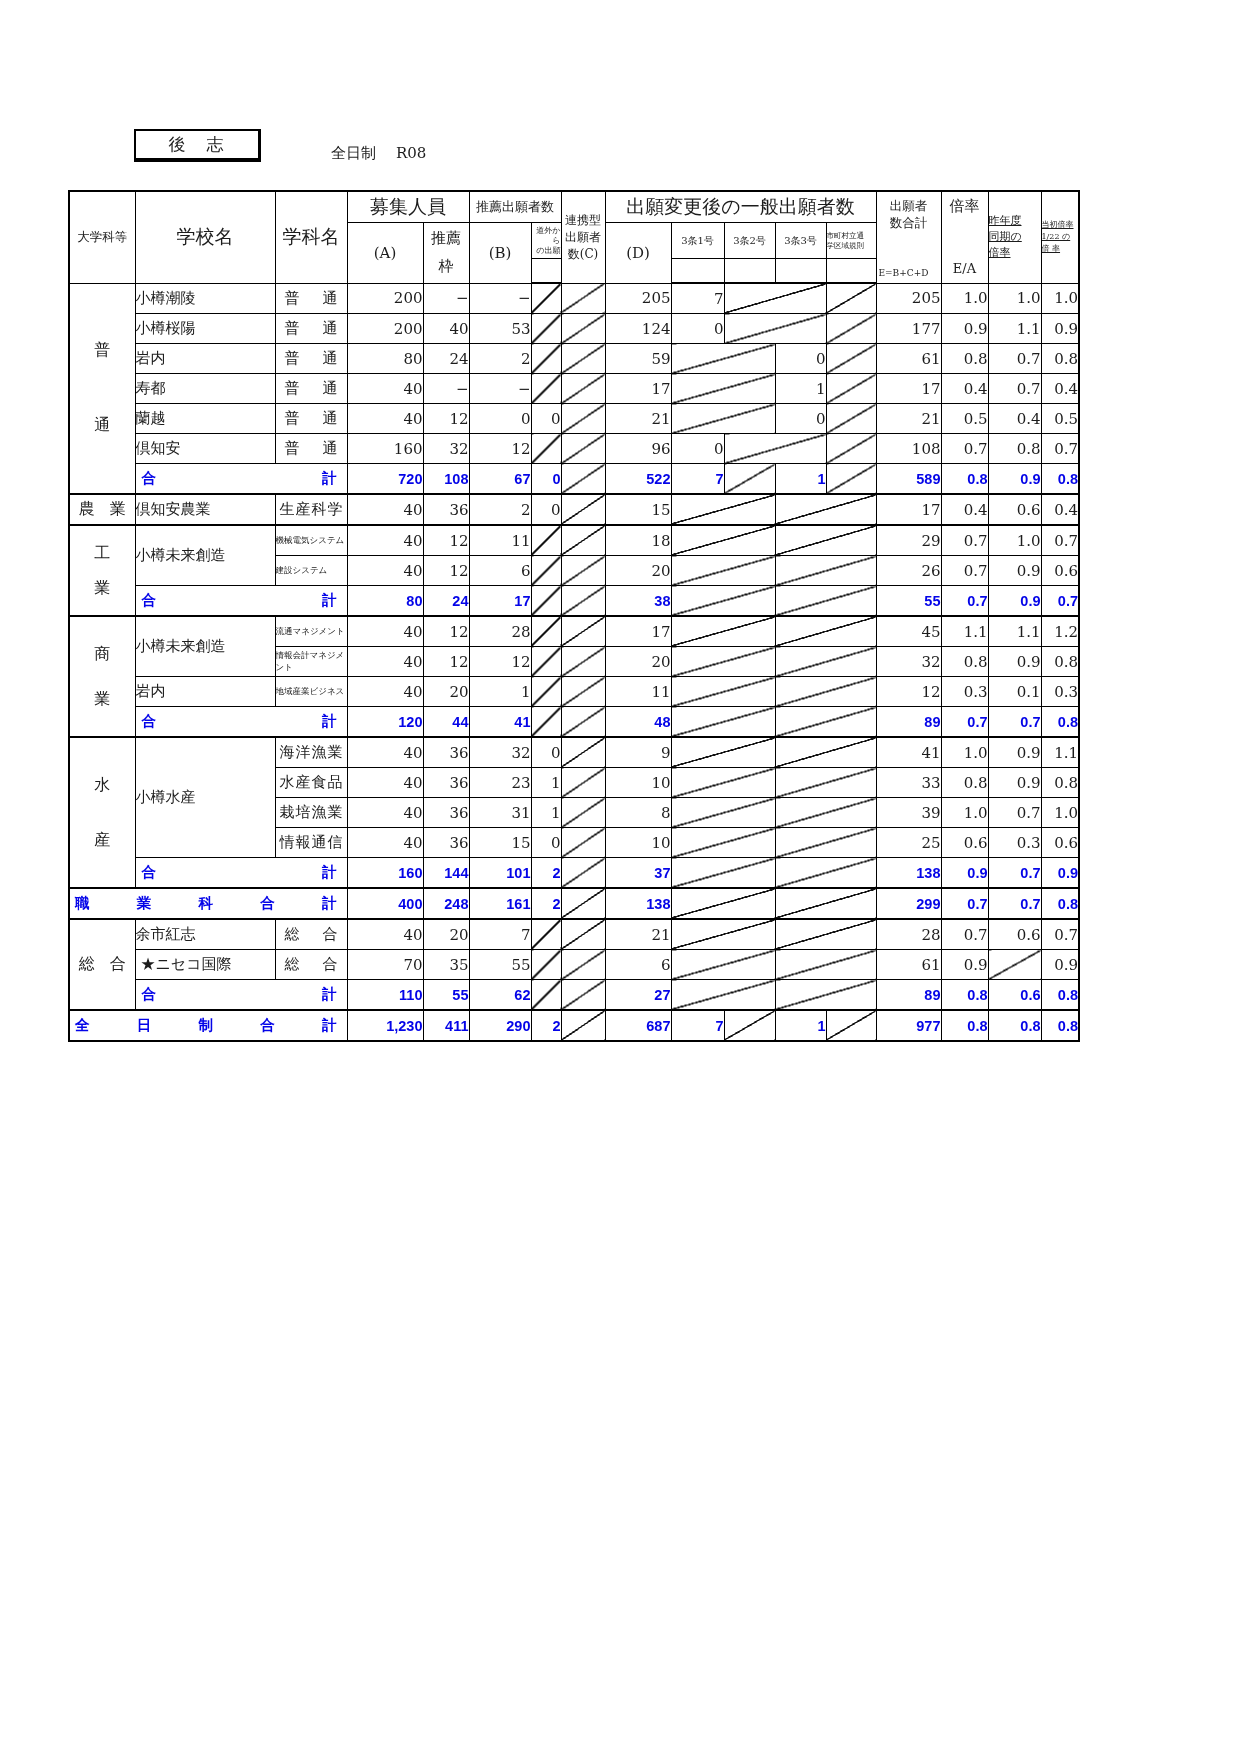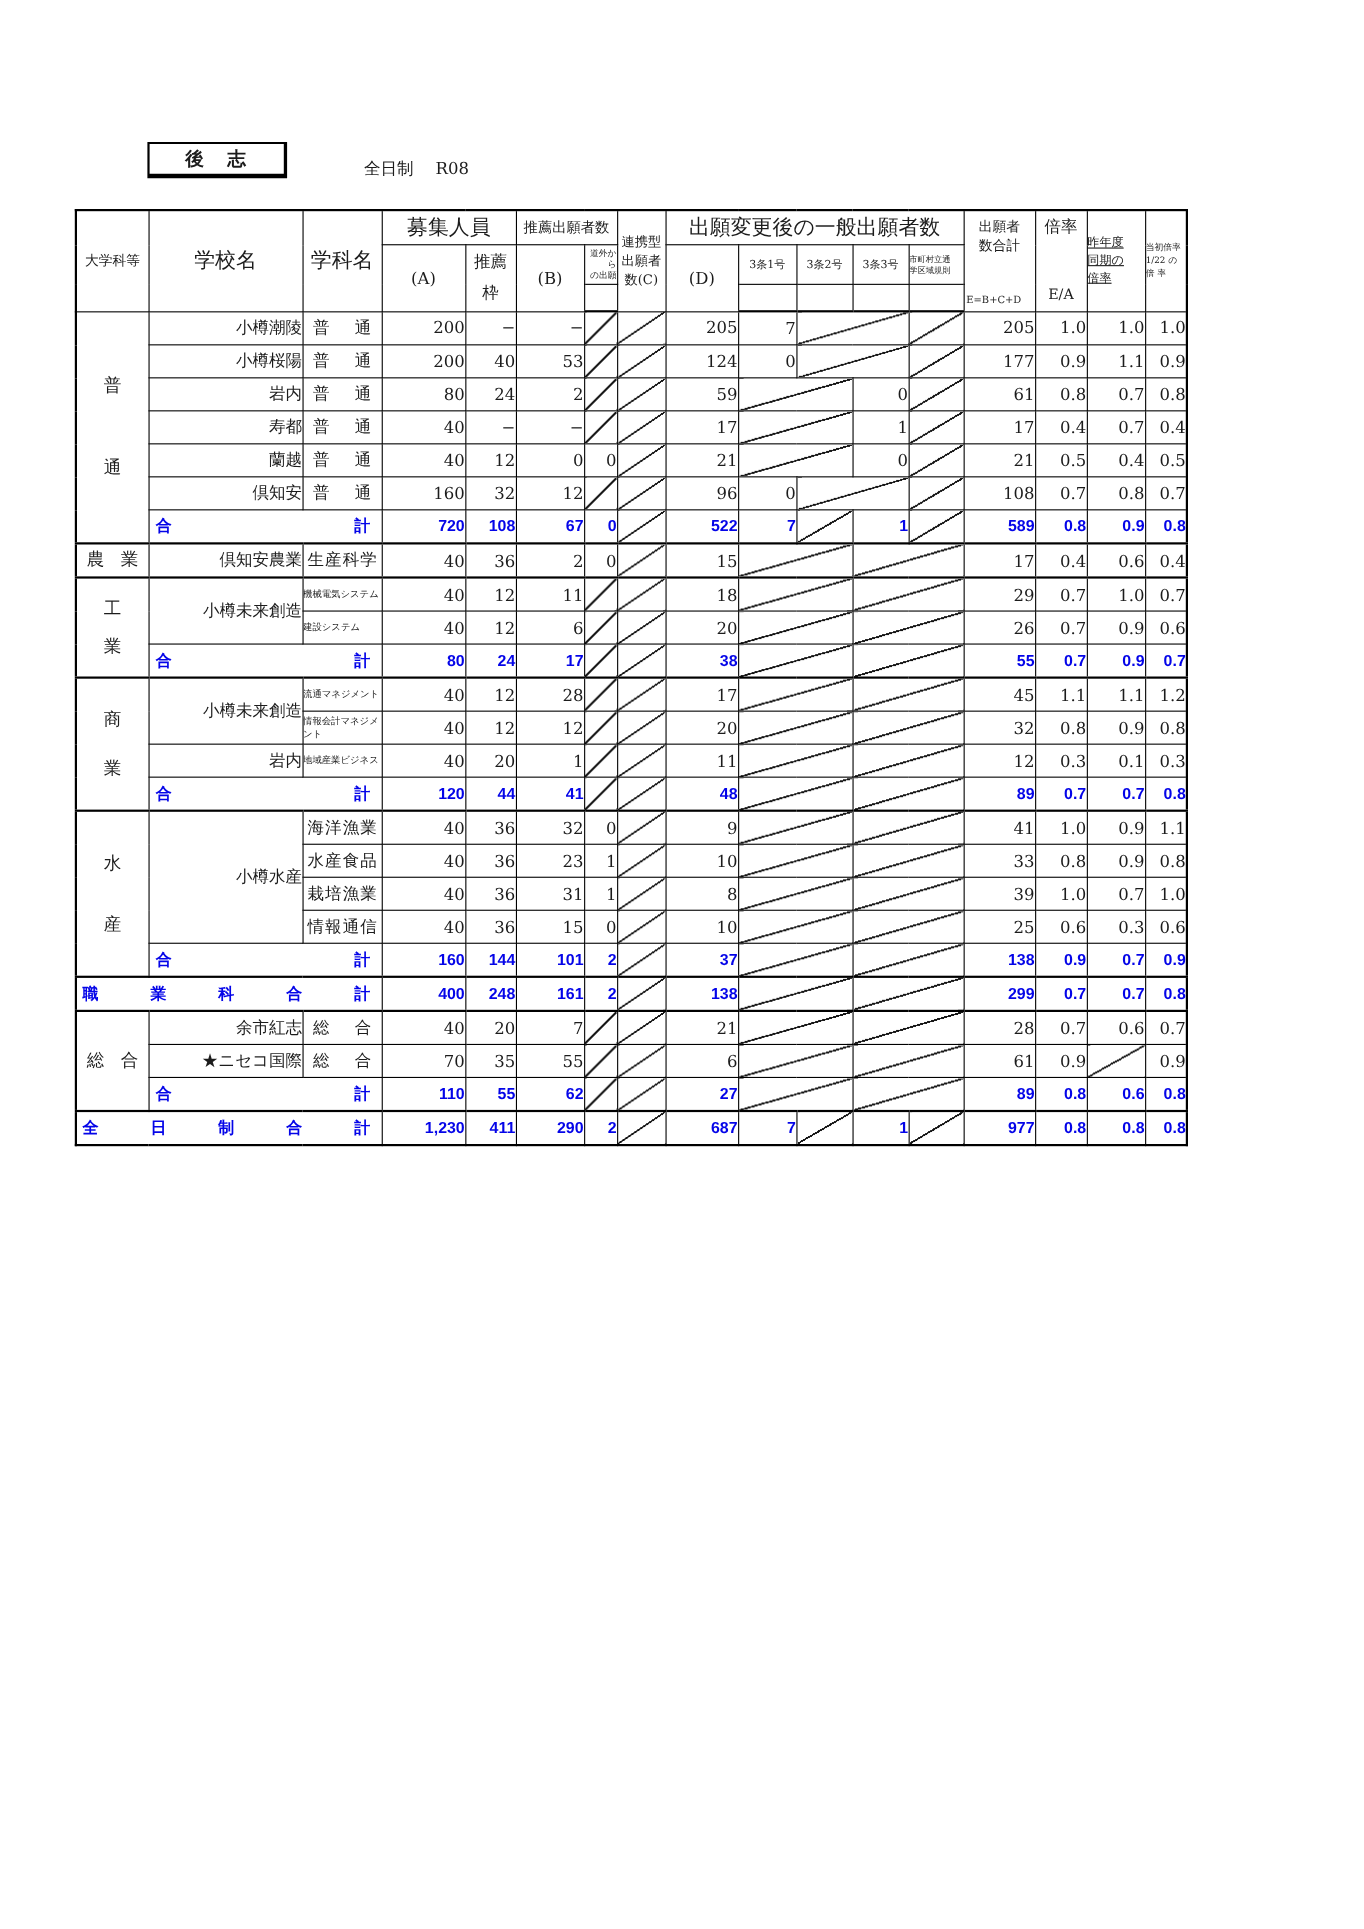--- a/index.html
+++ b/index.html
@@ -2,21 +2,21 @@
 <html><head>
 <meta charset="utf-8">
 <style>
   html,body { margin:0; padding:0; background:#fff; }
   .page { position:relative; width:1240px; height:1754px; background:#fff;
           font-family:"DejaVu Serif","Liberation Serif",serif; color:#1c1c1c; }
 
   .title-box { position:absolute; left:134px; top:129px; width:122px; height:27px;
                border:2px solid #000; border-bottom-width:4px; border-right-width:3px;
                display:flex; align-items:center; justify-content:center;
-               font-size:17px; font-weight:bold; letter-spacing:2px; }
+               font-size:17px; font-weight:normal; letter-spacing:2px; }
   .subtitle { position:absolute; left:331px; top:144px; font-size:15px; display:flex; gap:20px; }
 
   table.main { position:absolute; left:68px; top:190px; width:1010px;
                border-collapse:collapse; table-layout:fixed; border:2px solid #000; }
   table.main td, table.main th { border:1px solid #000; padding:0; overflow:hidden;
                vertical-align:middle; font-weight:normal; }
 
   thead tr.h1 > * { height:30px; }
   thead tr.h2 > * { height:35px; }
   thead tr.h3 > * { height:23px; }
@@ -24,33 +24,33 @@
   th { font-size:13px; }
   th.big { font-size:19px; }
   th.mid { font-size:12.5px; }
   th.pre { white-space:pre-line; }
   th.tiny { font-size:8px; line-height:1.25; text-align:right; vertical-align:top; padding:2px 0 0 2px; }
   th.tiny2 { font-size:7.5px; line-height:1.3; text-align:left; padding-left:1px; }
   th.renkei { font-size:12px; line-height:1.4; text-align:center; padding-left:3px; }
   th.jou { font-size:10px; }
   th.bottom { vertical-align:bottom; text-align:center; font-size:15px; padding-bottom:3px; }
   th.lastyr { font-size:11px; line-height:1.45; text-align:left; padding-left:5px;text-decoration:underline; }
-  th.init { font-size:8px; line-height:1.5; text-align:left; padding-left:3px; }
+  th.init { font-size:8px; line-height:1.5; text-align:left; padding-left:3px;text-decoration:underline; }
   .vsplit { height:86px; display:flex; flex-direction:column; justify-content:space-between; }
   .vsplit .top { padding-top:4px; font-size:12.5px; white-space:pre-line; line-height:1.35; }
   .vsplit .bot { font-size:9px; text-align:left; padding:0 1px 2px 2px; }
   .vsplit .topc { padding-top:3px; font-size:15px; }
   .vsplit .botc { font-size:13px; text-align:center; padding-bottom:4px; }
   .stack2 { height:56px; display:flex; flex-direction:column; justify-content:space-around; align-items:center; font-size:15px; }
 
   tbody td { height:29px; font-size:15px; }
   td.num { text-align:right; padding-right:5px; }
   td.g   { text-align:right; padding-right:3px; }
   td.rat { text-align:right; padding-right:7px; }
-  td.school { text-align:right; padding-left:17px; }
+  td.school { text-align:left; padding-left:17px; }
   td.school.star { padding-left:5px; }
   td.small { font-size:8.5px; text-align:left; padding-left:2px;margin-top:32px; }
   .jst { display:flex; justify-content:space-between; align-items:center; }
   .j2 { padding:0 9px; }
   .j4 { padding:0 4px; }
   td.cat { font-weight:bold; font-size:16px; }
   .catv { display:flex; flex-direction:column; justify-content:space-evenly; align-items:center; }
   .cath { display:flex; justify-content:center; gap:15px; }
   .lab { display:flex; justify-content:space-between; padding:0 10px 0 6px; }
   .labg { display:flex; justify-content:space-between; padding:0 10px 0 5px; }

